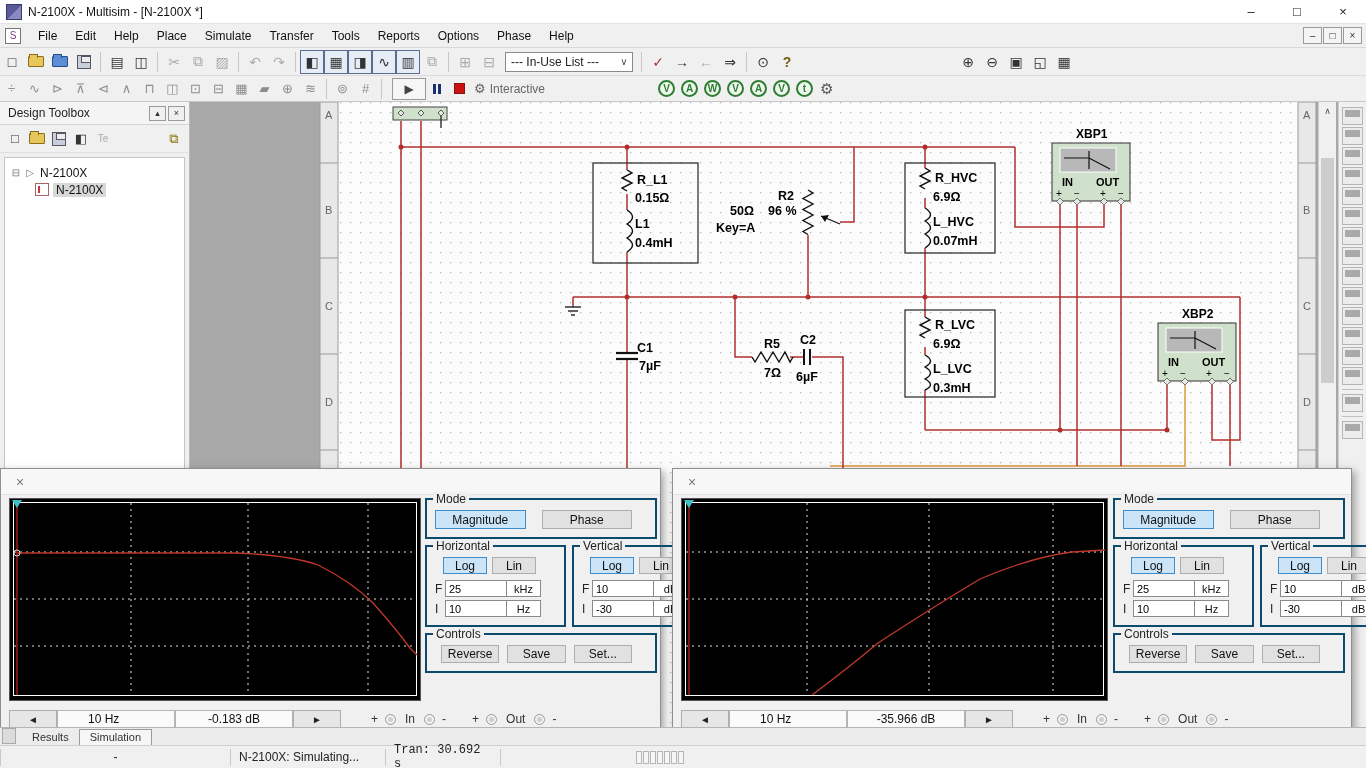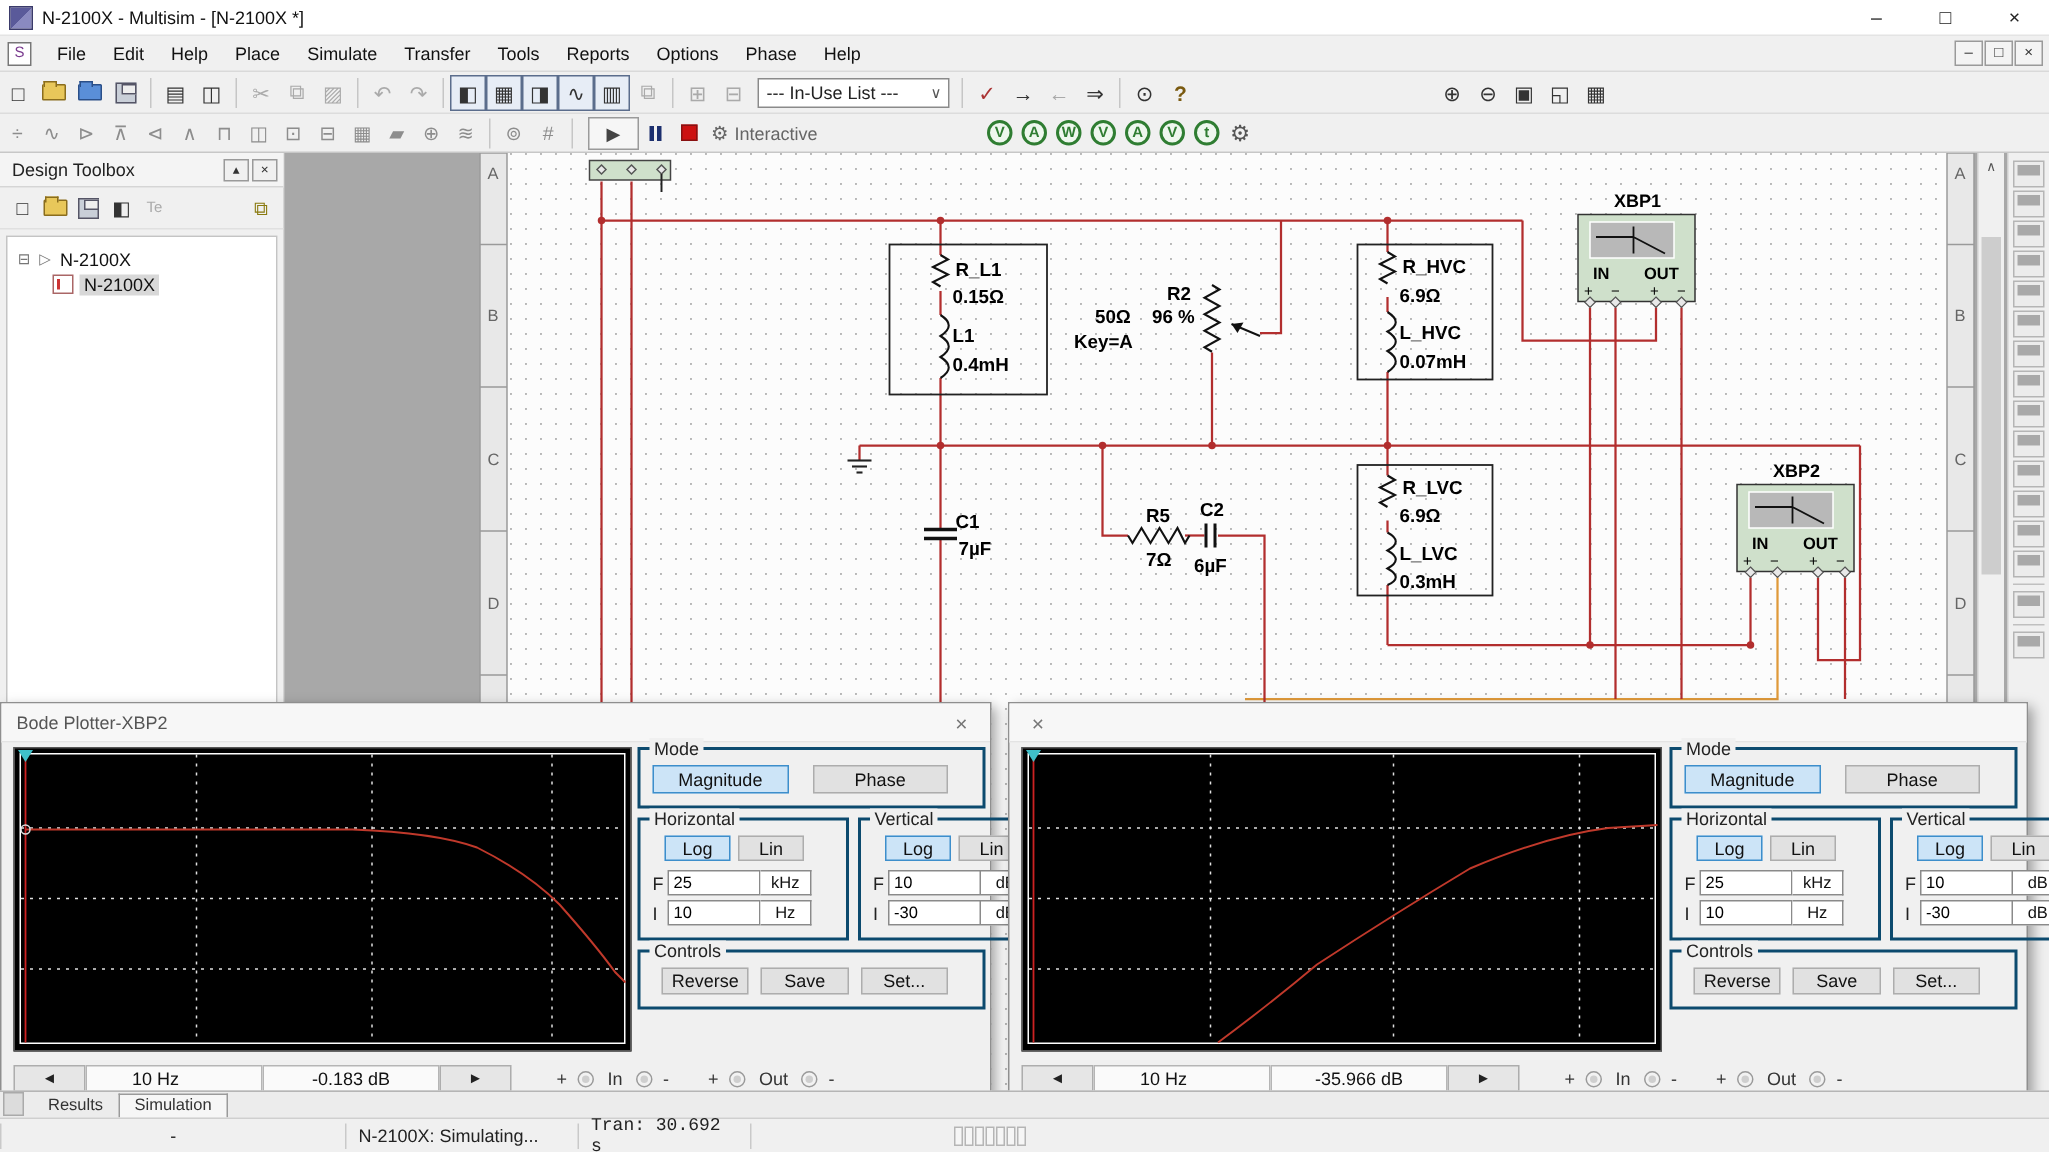--- a/index.html
+++ b/index.html
@@ -508,21 +508,20 @@
       <div class="instr-icon"></div>
       <div class="instr-sep"></div>
       <div class="instr-icon"></div>
       <div class="instr-sep"></div>
       <div class="instr-icon"></div>
     </div>
   </div>
 
   <div class="bode-win" style="left:0; top:468px; width:661px;">
     <div class="bw-titlebar">
-      <span class="bw-title">Bode Plotter-XBP2</span>
       <span class="bw-close">×</span>
     </div>
     <div class="bw-plot" style="width:412px; height:203px;">
       <svg width="410" height="201" viewBox="0 0 410 201">
         <rect x="3.5" y="3.5" width="403" height="193" fill="none" stroke="#ffffff" stroke-width="1"></rect>
         <g stroke="#e0e0e0" stroke-width="1" stroke-dasharray="2,4">
           <line x1="121" y1="4" x2="121" y2="196"></line>
             <line x1="238" y1="4" x2="238" y2="196"></line>
             <line x1="358" y1="4" x2="358" y2="196"></line>
           <line x1="4" y1="53" x2="406" y2="53"></line>

